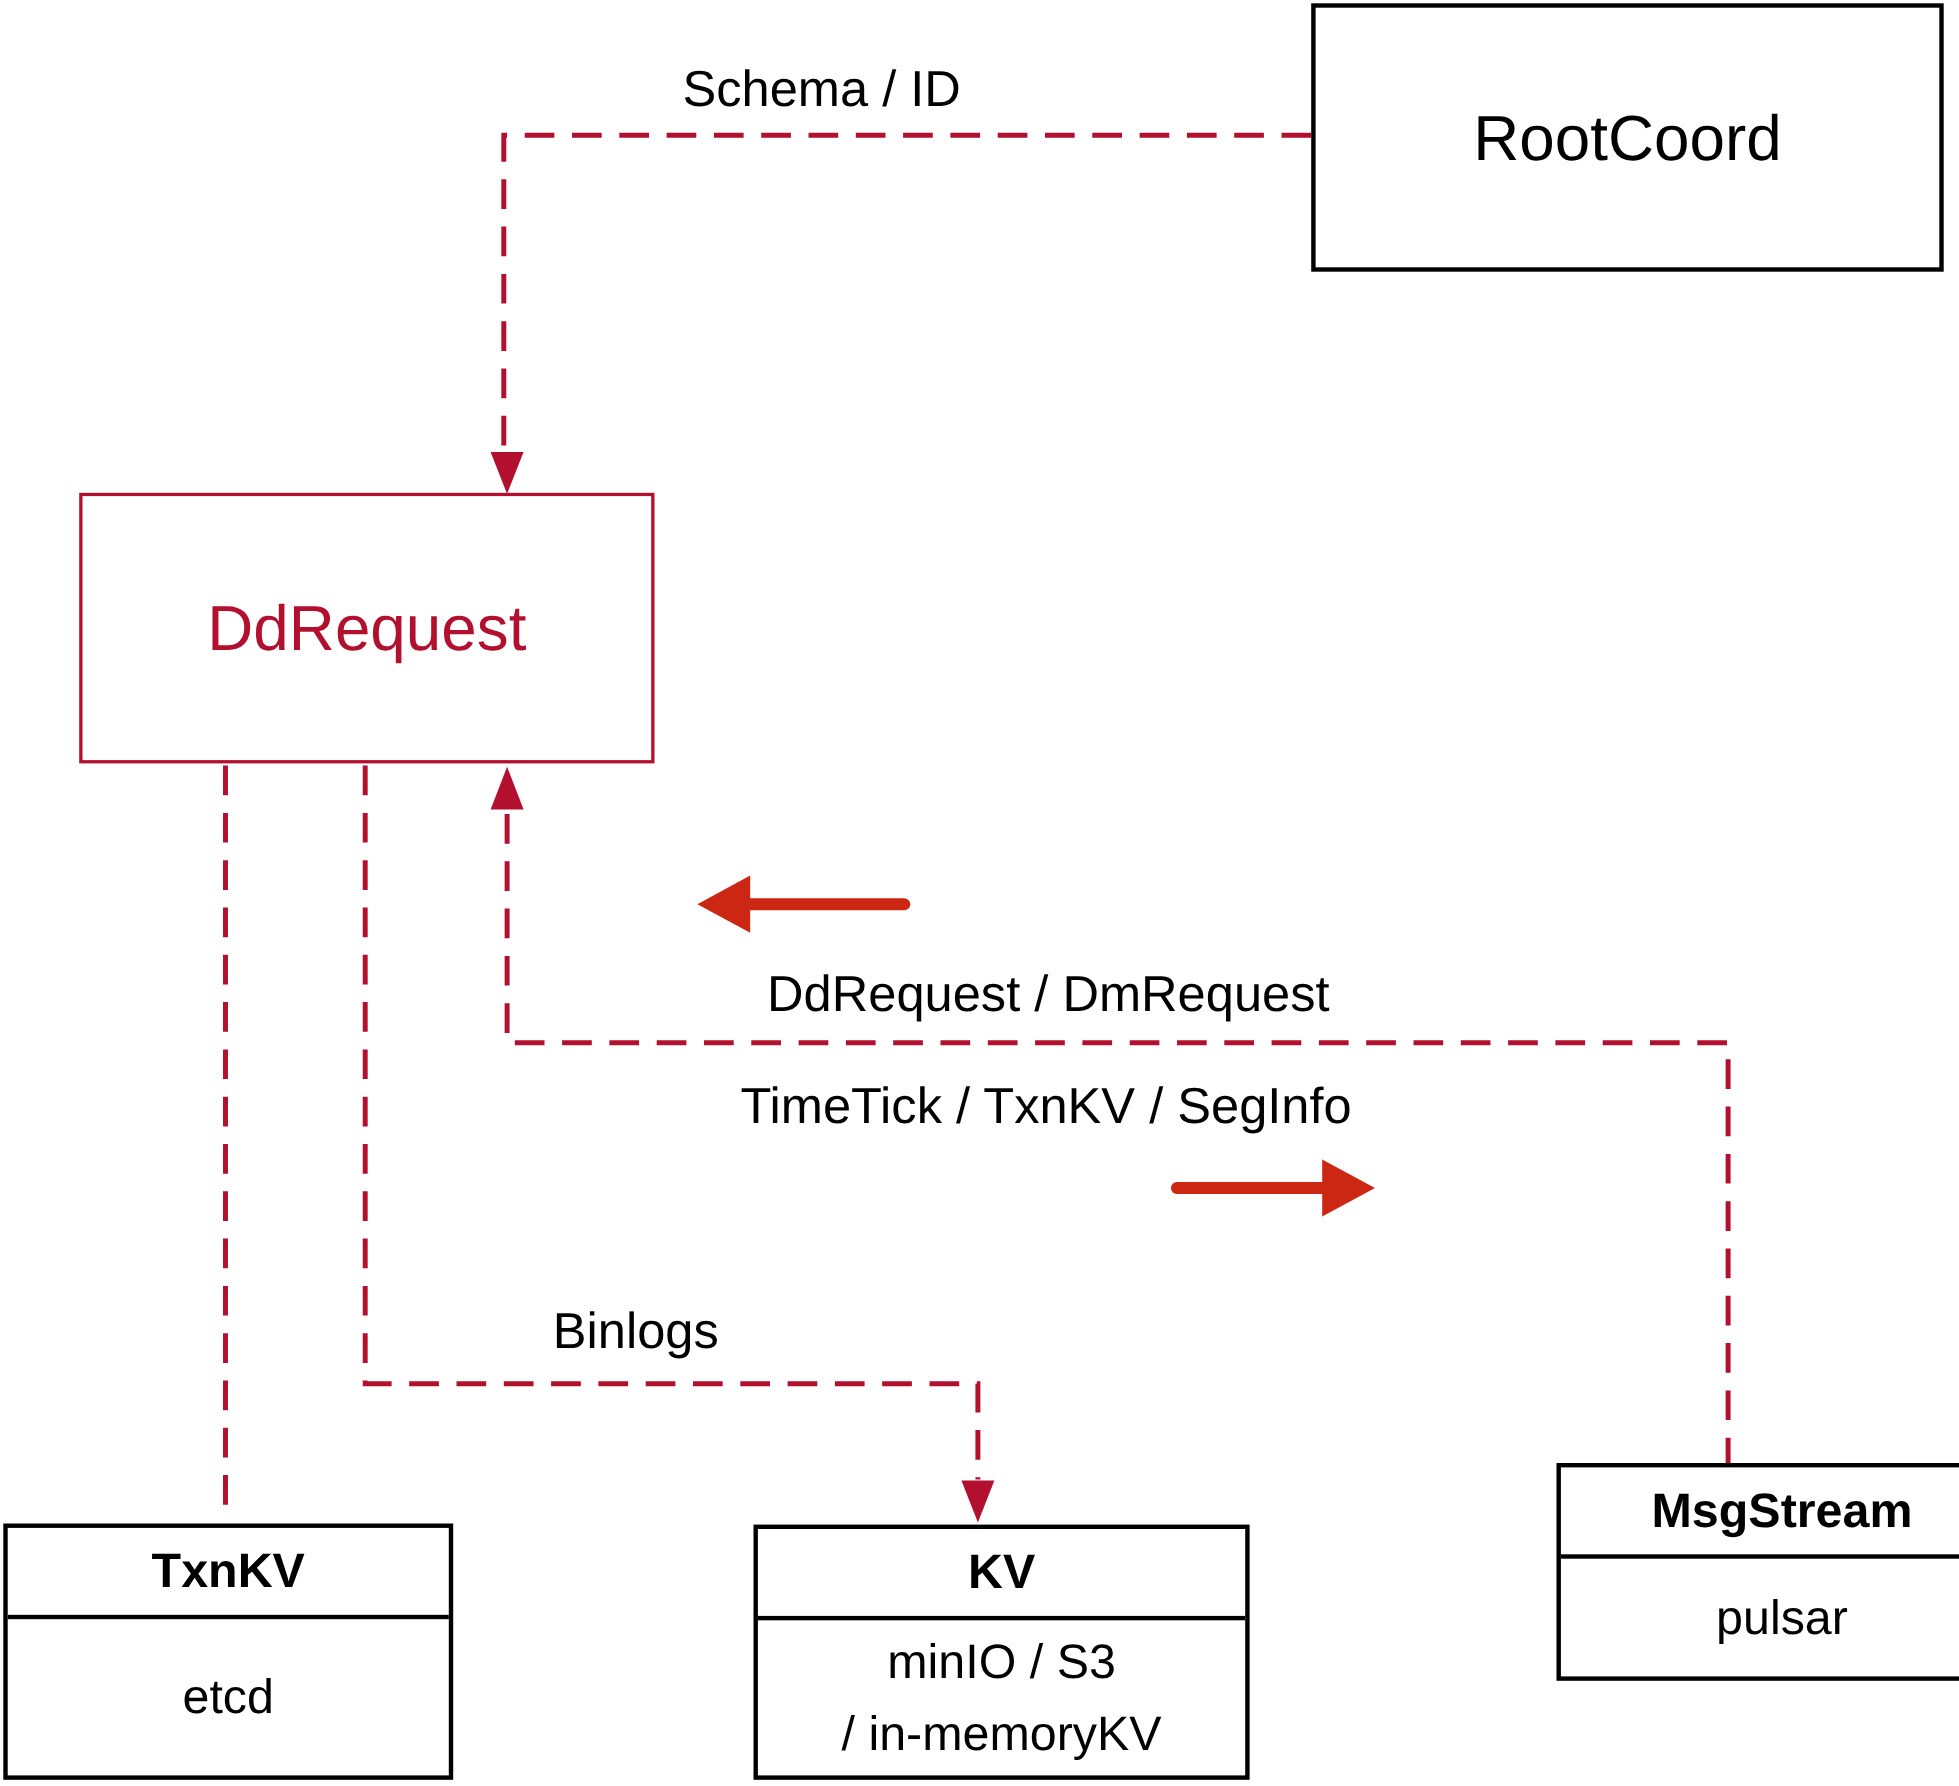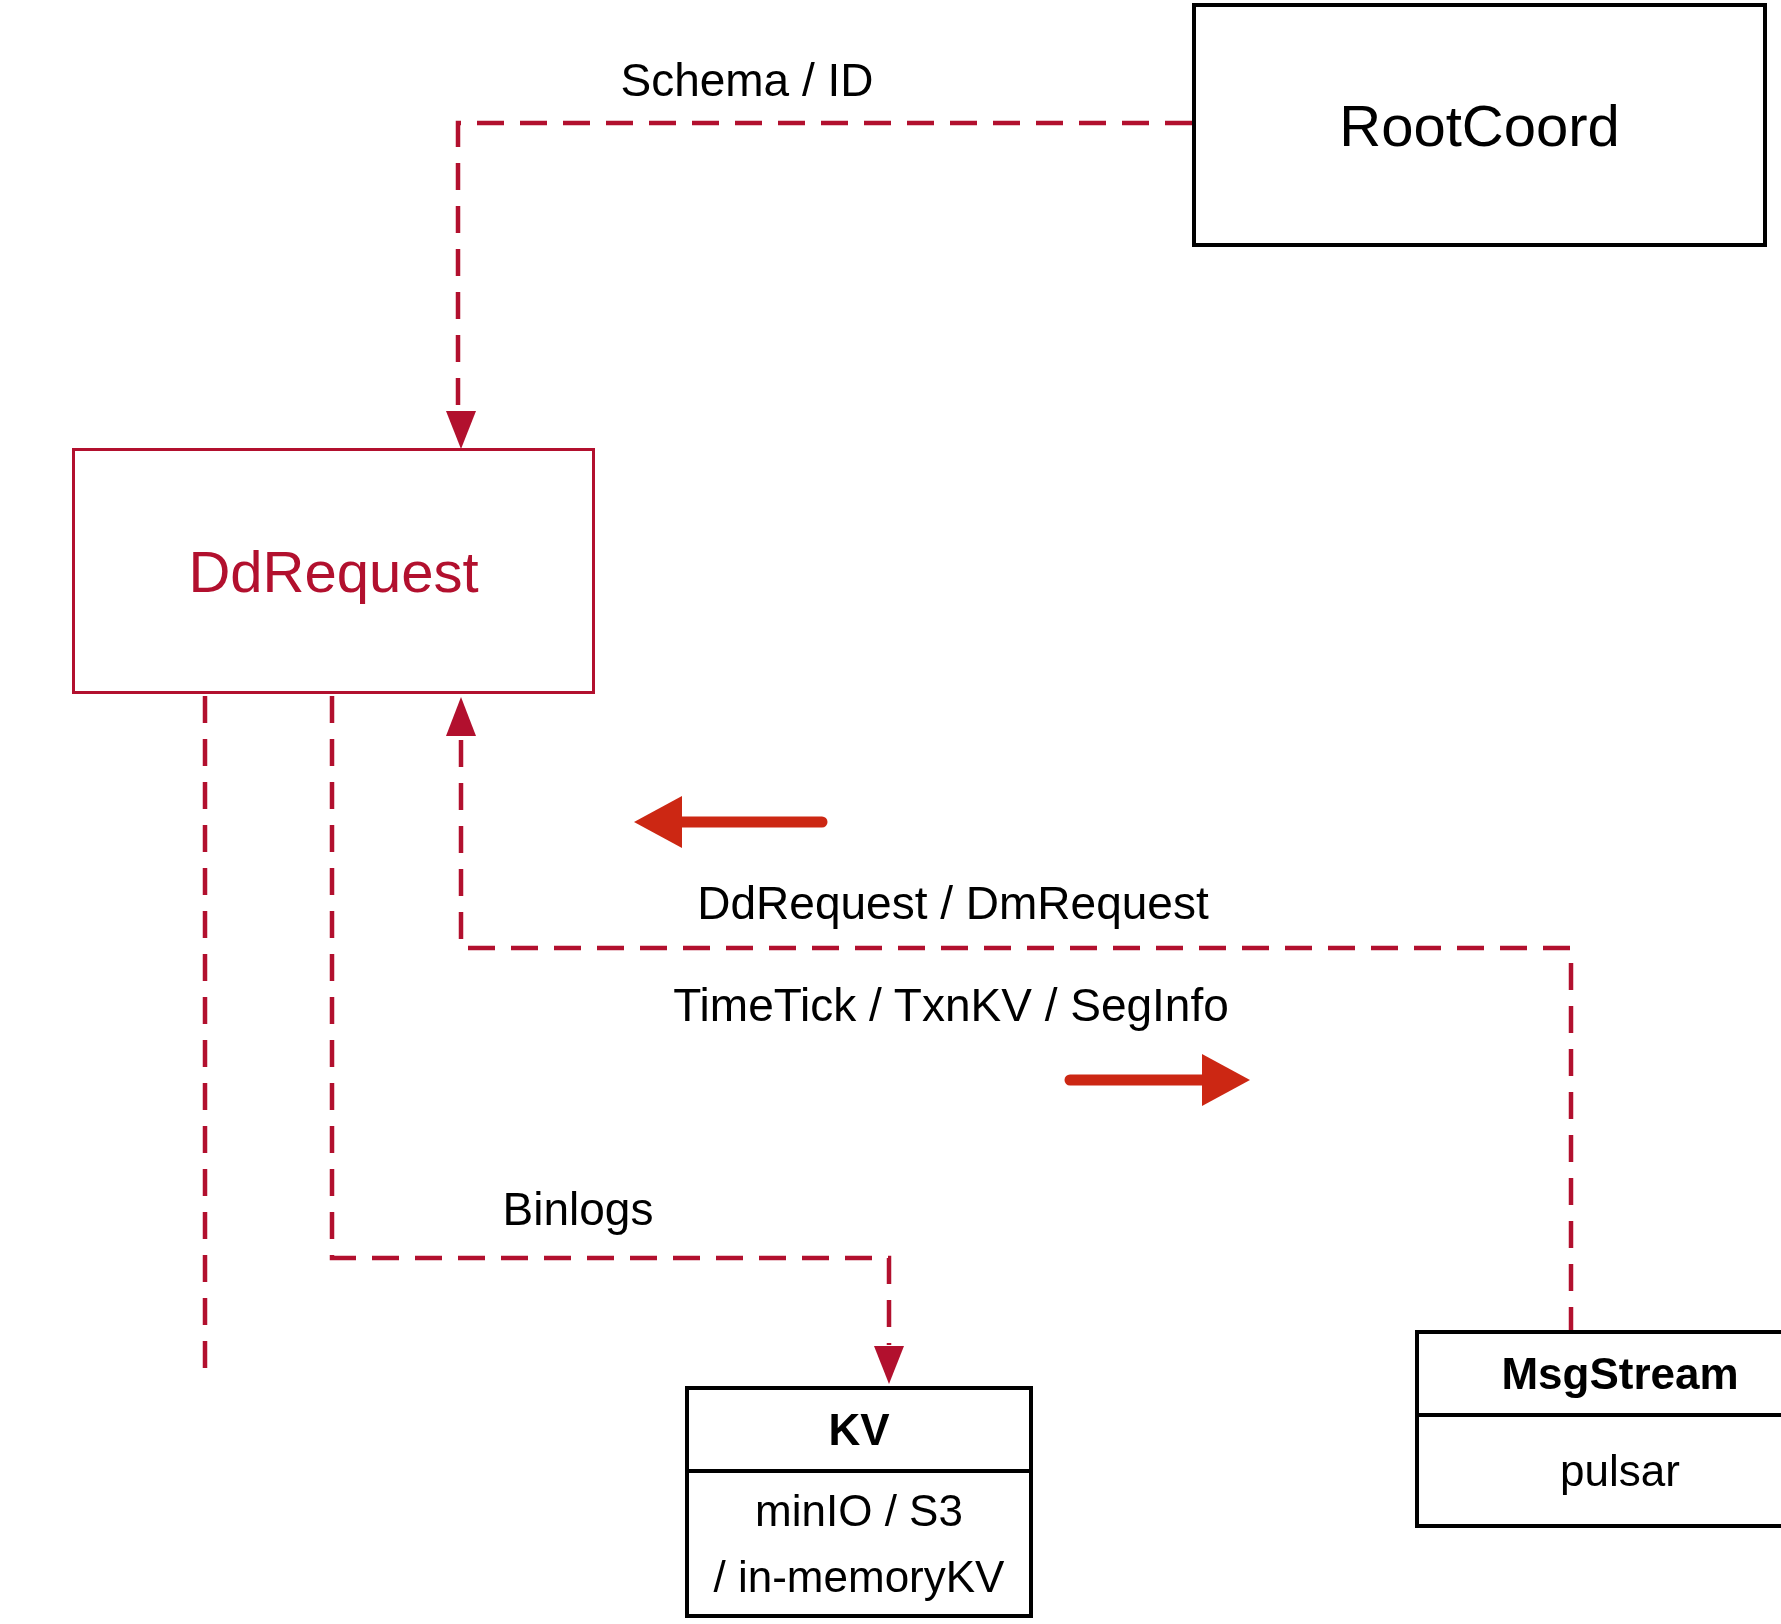--- a/index.html
+++ b/index.html
@@ -88,21 +88,21 @@
   .table-box .bdy {
     flex: 1;
     display: flex;
     flex-direction: column;
     align-items: center;
     justify-content: center;
     font-size: 44px;
     line-height: 66px;
   }
   .txn-kv-box   { left: 3px;    top: 1385px; width: 409px; height: 233px; }
-  .kv-box       { left: 685px;  top: 1386px; width: 348px; height: 232px; }
+  .kv-box       { left: 685px;  top: 1386px; width: 451px; height: 232px; }
   .msg-stream-box { left: 1367px; top: 1330px; width: 410px; height: 198px; margin-left: 48px; }
   .edge-label {
     position: absolute;
     transform: translate(-50%, -50%);
     white-space: nowrap;
     font-size: 46px;
     color: var(--black, #000000);
   }
   .schema-id-label { left: 747px; top: 80px; }
   .dd-request-label { left: 953px; top: 903px; }
@@ -141,20 +141,28 @@
   <div class="edge-label binlogs-label">Binlogs</div>
 
   <div class="node-box root-coord-box">
     <span>RootCoord</span>
   </div>
 
   <div class="node-box data-coord-box">
     <span>DdRequest</span>
   </div>
 
+  <div class="table-box txn-kv-box">
+    <div class="hdr">
+      <span>TxnKV</span>
+    </div>
+    <div class="bdy">
+      <span>etcd</span>
+    </div>
+  </div>
 
   <div class="table-box kv-box">
     <div class="hdr">
       <span>KV</span>
     </div>
     <div class="bdy">
       <span>minIO / S3</span>
       <span>/ in-memoryKV</span>
     </div>
   </div>

